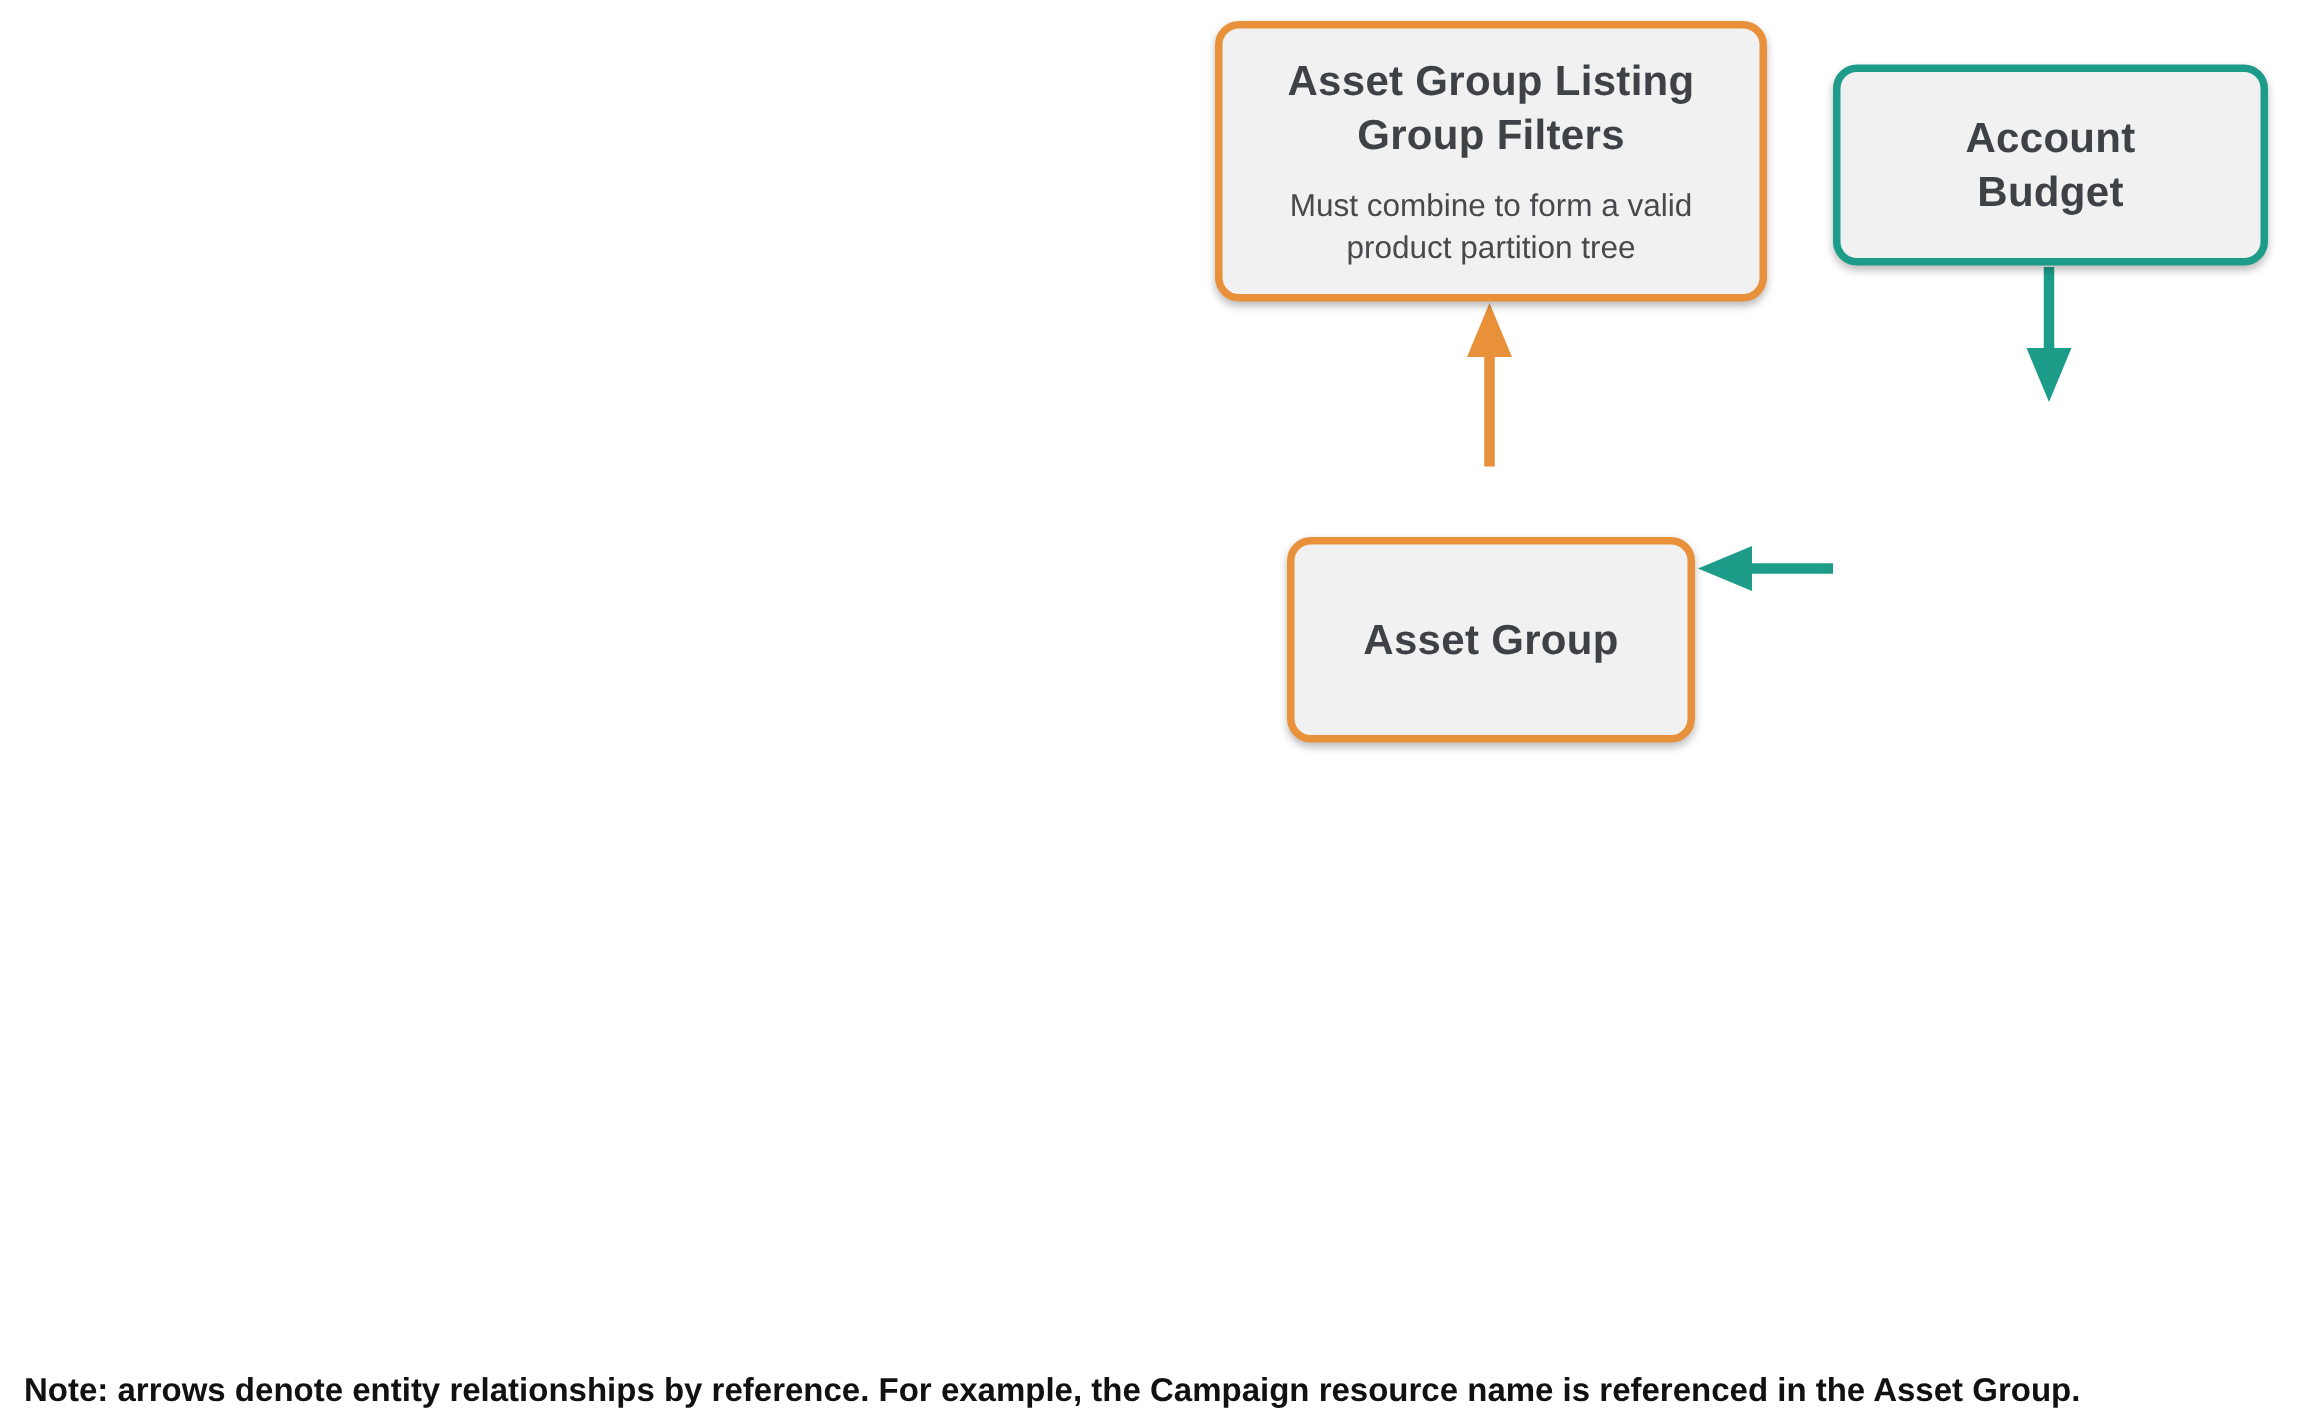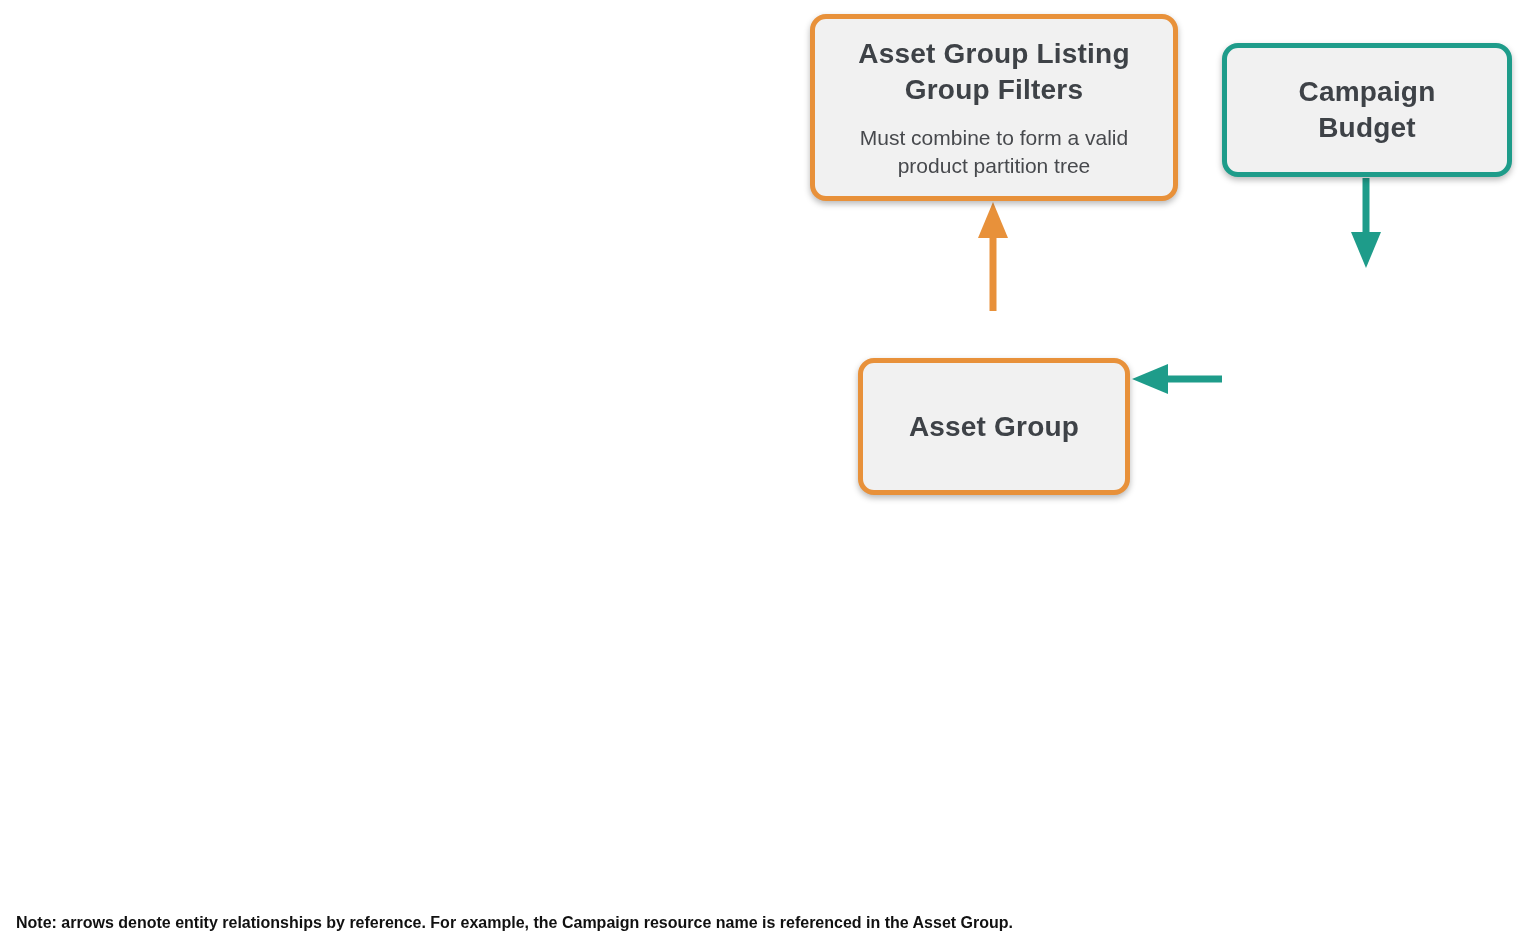--- a/index.html
+++ b/index.html
@@ -69,21 +69,21 @@
   .edge-orange line    { stroke: var(--orange, #E8913A); }
   .edge-orange polygon { fill:   var(--orange, #E8913A); }
   .edge-teal line      { stroke: var(--teal, #1E9C8A); }
   .edge-teal polygon   { fill:   var(--teal, #1E9C8A); }
   #arrow-layer line { stroke-width: 7px; }
 
   #note {
     position: absolute;
     left: 16px;
     top: 914px;
-    font-size: 16px;
+    font-size: 22px;
     font-weight: 700;
     color: var(--note, #111111);
     white-space: nowrap;
   }
 </style>
 </head>
 <body>
 
 <div id="canvas">
 
@@ -101,21 +101,21 @@
       <polygon points="1132,379 1168,364 1168,394"></polygon>
     </g>
   </svg>
 
   <div id="node-listing-filters" class="node orange">
     <div class="node-title">Asset Group Listing Group Filters</div>
     <div class="node-subtitle">Must combine to form a valid product partition tree</div>
   </div>
 
   <div id="node-campaign-budget" class="node teal">
-    <div class="node-title">Campaign Budget</div>
+    <div class="node-title">Account Budget</div>
   </div>
 
   <div id="node-asset-group" class="node orange">
     <div class="node-title">Asset Group</div>
   </div>
 
 
   <div id="note">Note: arrows denote entity relationships by reference. For example, the Campaign resource name is referenced in the Asset Group.</div>
 
 </div>

